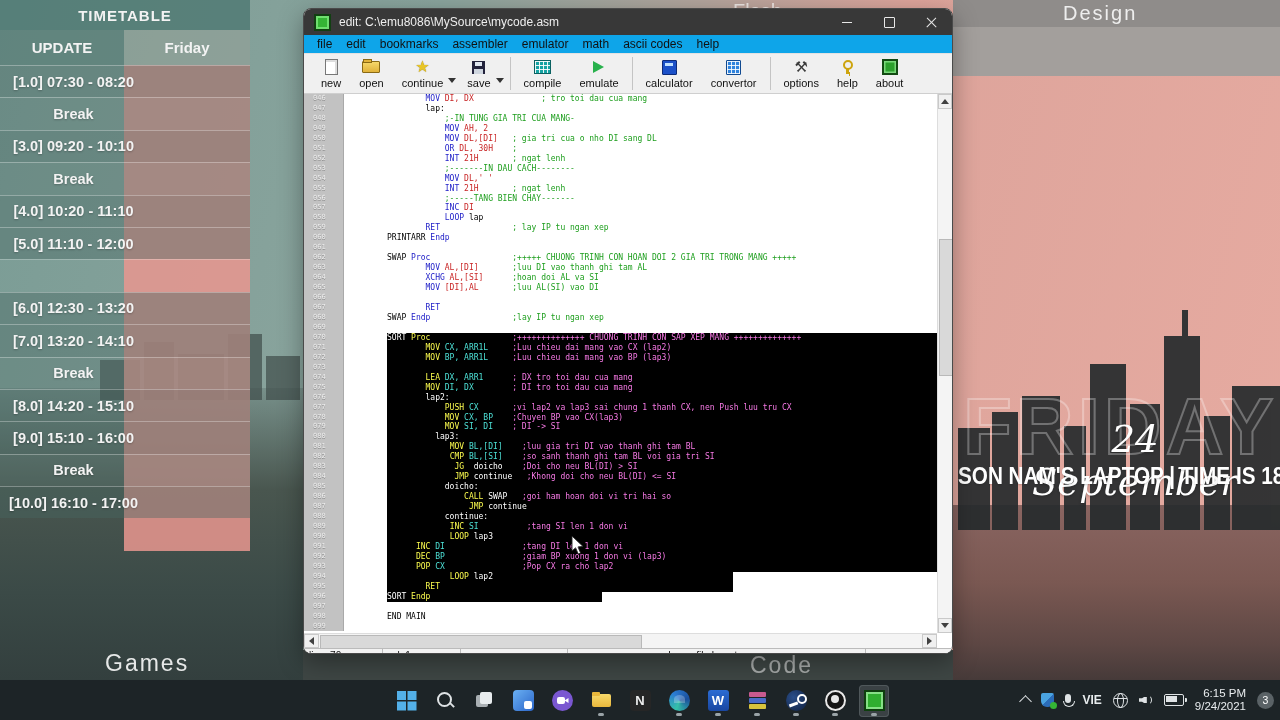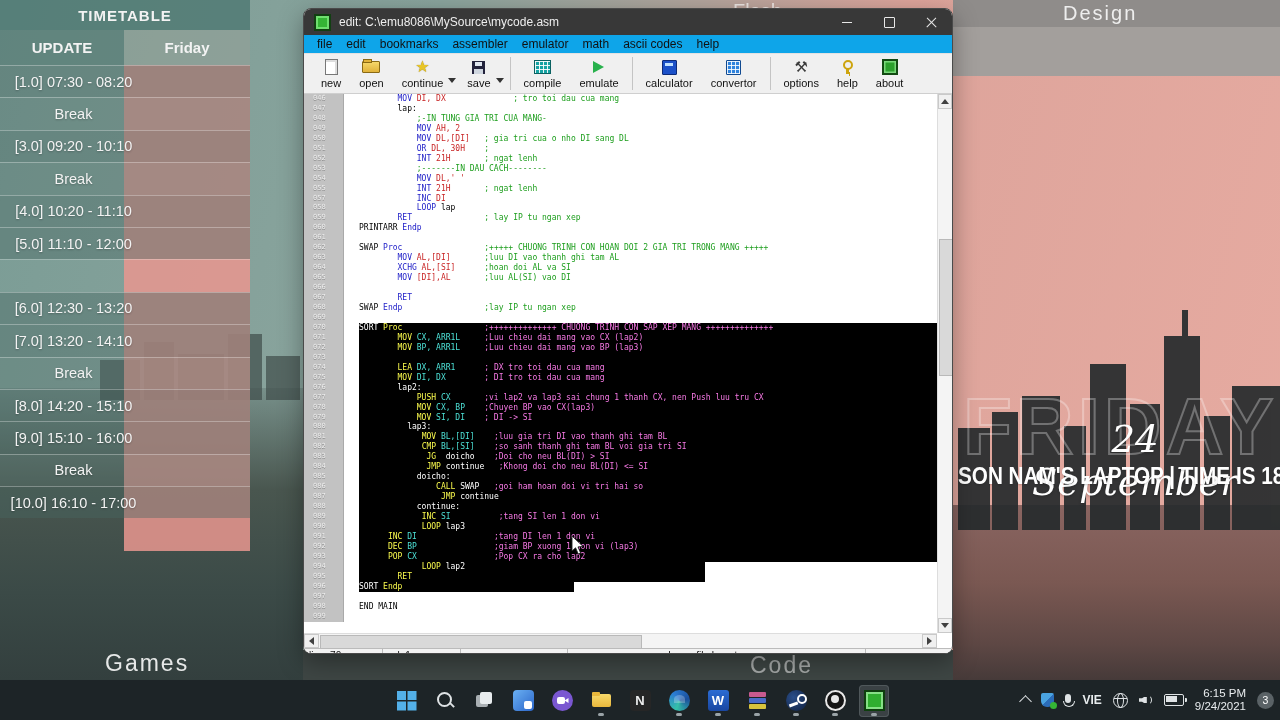--- a/index.html
+++ b/index.html
@@ -35,21 +35,21 @@
   .tt-title{left:0;top:0;width:250px;height:30px;background:rgba(78,120,114,.80);
     display:flex;align-items:center;justify-content:center;font-size:15px;font-weight:bold;letter-spacing:1px;}
   .tt-h1{left:0;top:30px;width:124px;height:35px;background:rgba(80,118,112,.62);
     display:flex;align-items:center;justify-content:center;font-size:15px;font-weight:bold;}
   .tt-h2{left:124px;top:30px;width:126px;height:35px;background:rgba(150,160,152,.55);
     display:flex;align-items:center;justify-content:center;font-size:15px;font-weight:bold;}
   .tt-pink{left:124px;top:65px;width:126px;height:486px;background:rgba(233,151,143,.85);}
   #tt-rows{left:0;top:65px;width:250px;}
   .tt-row{position:relative;width:250px;height:32.4px;border-top:1px solid rgba(255,255,255,.30);box-sizing:border-box;}
   .tt-row .tt-label{position:absolute;left:0;top:0;width:147px;height:100%;display:flex;align-items:center;
-    justify-content:center;font-size:14.5px;font-weight:normal;text-shadow:0 1px 2px rgba(0,0,0,.25);text-align:right;}
+    justify-content:center;font-size:14.5px;font-weight:bold;text-shadow:0 1px 2px rgba(0,0,0,.25);text-align:right;}
   .tt-slot{background:rgba(72,102,97,.42);}
   .tt-break{background:rgba(86,115,110,.40);}
   .tt-gap{background:transparent;border-top:1px solid rgba(255,255,255,.25);}
   
   #win{left:303px;top:8px;width:650px;height:646px;border-radius:8px;overflow:hidden;
     box-shadow:0 8px 24px rgba(0,0,0,.35);border:1px solid #4a4a4a;box-sizing:border-box;background:#fff;}
   .titlebar{position:absolute;left:0;top:0;width:100%;height:26px;background:#383838;display:flex;align-items:center;}
   .win-ic{width:13px;height:13px;margin:0 8px 0 10px;background:#35b535;border:2px solid #123f12;
     box-shadow:inset 0 0 0 2px #6fdf6f;}
   .titletext{color:#eee;font-size:12px;}
@@ -92,21 +92,21 @@
   .i-key{position:relative;width:16px;height:14px;}
   .i-key::before{content:"";position:absolute;left:4px;top:0;width:6px;height:6px;border:2.5px solid #cda40e;border-radius:50%;}
   .i-key::after{content:"";position:absolute;left:7px;top:8px;width:2.5px;height:6px;background:#cda40e;box-shadow:2px 3px 0 -1px #cda40e;}
   .i-chip{width:12px;height:12px;background:#2ca02c;border:2px solid #124a12;box-shadow:inset 0 0 0 1.5px #79d879;}
   
   .editor{position:absolute;left:0;top:85px;width:648px;height:539px;background:#fff;overflow:hidden;
     font-family:"DejaVu Sans Mono","Liberation Mono",monospace;font-size:8px;line-height:9.96px;}
   .cl{white-space:pre;height:9.96px;display:flex;}
   .ln{flex:0 0 40px;background:#c2c2c2;color:#efefef;text-shadow:0 1px 0 #8f8f8f;
     font-size:7px;padding-left:9px;box-sizing:border-box;border-right:1px solid #a9a9a9;}
-  .codeln{flex:1;padding-left:15px;}
+  .codeln{flex:1;padding-left:15px;margin-left:28px;}
   .bar{display:inline-block;min-height:9.96px;}
   .k{color:#2222c8;} .r{color:#c82424;} .c{color:#1d9e1d;} .p{color:#000;}
   .s1 .bar{width:100%;background:#000;} .s2 .bar{min-width:346px;background:#000;} .s3 .bar{min-width:215px;background:#000;}
   .s1 .k,.s2 .k,.s3 .k{color:#fbfb4e;} .s1 .r,.s2 .r,.s3 .r{color:#4de0d6;}
   .s1 .c,.s2 .c,.s3 .c{color:#f87ae6;} .s1 .p,.s2 .p,.s3 .p{color:#fff;}
   
   .vscroll{position:absolute;right:0;top:85px;width:15px;height:539px;background:#f4f4f4;border-left:1px solid #ddd;box-sizing:border-box;}
   .vthumb{position:absolute;left:1px;top:145px;width:12px;height:135px;background:#d9d9d9;border:1px solid #b9b9b9;}
   .sbtn{position:absolute;left:0;width:14px;height:15px;background:#f0f0f0;border:1px solid #c9c9c9;box-sizing:border-box;
     display:flex;align-items:center;justify-content:center;}
@@ -381,20 +381,21 @@
         <div class="cl"><span class="ln">046</span><span class="codeln"><span class="bar"><span class="p">        </span><span class="k">MOV</span><span class="r"> DI, DX</span><span class="p">              </span><span class="c">; tro toi dau cua mang</span></span></span></div>
         <div class="cl"><span class="ln">047</span><span class="codeln"><span class="bar"><span class="p">        lap:</span></span></span></div>
         <div class="cl"><span class="ln">048</span><span class="codeln"><span class="bar"><span class="p">            </span><span class="c">;-IN TUNG GIA TRI CUA MANG-</span></span></span></div>
         <div class="cl"><span class="ln">049</span><span class="codeln"><span class="bar"><span class="p">            </span><span class="k">MOV</span><span class="r"> AH, 2</span></span></span></div>
         <div class="cl"><span class="ln">050</span><span class="codeln"><span class="bar"><span class="p">            </span><span class="k">MOV</span><span class="r"> DL,[DI]</span><span class="p">   </span><span class="c">; gia tri cua o nho DI sang DL</span></span></span></div>
         <div class="cl"><span class="ln">051</span><span class="codeln"><span class="bar"><span class="p">            </span><span class="k">OR</span><span class="r"> DL, 30H</span><span class="p">    </span><span class="c">;</span></span></span></div>
         <div class="cl"><span class="ln">052</span><span class="codeln"><span class="bar"><span class="p">            </span><span class="k">INT</span><span class="r"> 21H</span><span class="p">       </span><span class="c">; ngat lenh</span></span></span></div>
         <div class="cl"><span class="ln">053</span><span class="codeln"><span class="bar"><span class="p">            </span><span class="c">;-------IN DAU CACH--------</span></span></span></div>
         <div class="cl"><span class="ln">054</span><span class="codeln"><span class="bar"><span class="p">            </span><span class="k">MOV</span><span class="r"> DL,' '</span></span></span></div>
         <div class="cl"><span class="ln">055</span><span class="codeln"><span class="bar"><span class="p">            </span><span class="k">INT</span><span class="r"> 21H</span><span class="p">       </span><span class="c">; ngat lenh</span></span></span></div>
+        <div class="cl"><span class="ln">056</span><span class="codeln"><span class="bar"><span class="p">            </span><span class="c">;-----TANG BIEN CHAY-------</span></span></span></div>
         <div class="cl"><span class="ln">057</span><span class="codeln"><span class="bar"><span class="p">            </span><span class="k">INC</span><span class="r"> DI</span></span></span></div>
         <div class="cl"><span class="ln">058</span><span class="codeln"><span class="bar"><span class="p">            </span><span class="k">LOOP</span><span class="p"> lap</span></span></span></div>
         <div class="cl"><span class="ln">059</span><span class="codeln"><span class="bar"><span class="p">        </span><span class="k">RET</span><span class="p">               </span><span class="c">; lay IP tu ngan xep</span></span></span></div>
         <div class="cl"><span class="ln">060</span><span class="codeln"><span class="bar"><span class="p">PRINTARR </span><span class="k">Endp</span></span></span></div>
         <div class="cl"><span class="ln">061</span><span class="codeln"><span class="bar"></span></span></div>
         <div class="cl"><span class="ln">062</span><span class="codeln"><span class="bar"><span class="p">SWAP </span><span class="k">Proc</span><span class="p">                 </span><span class="c">;+++++ CHUONG TRINH CON HOAN DOI 2 GIA TRI TRONG MANG +++++</span></span></span></div>
         <div class="cl"><span class="ln">063</span><span class="codeln"><span class="bar"><span class="p">        </span><span class="k">MOV</span><span class="r"> AL,[DI]</span><span class="p">       </span><span class="c">;luu DI vao thanh ghi tam AL</span></span></span></div>
         <div class="cl"><span class="ln">064</span><span class="codeln"><span class="bar"><span class="p">        </span><span class="k">XCHG</span><span class="r"> AL,[SI]</span><span class="p">      </span><span class="c">;hoan doi AL va SI</span></span></span></div>
         <div class="cl"><span class="ln">065</span><span class="codeln"><span class="bar"><span class="p">        </span><span class="k">MOV</span><span class="r"> [DI],AL</span><span class="p">       </span><span class="c">;luu AL(SI) vao DI</span></span></span></div>
         <div class="cl"><span class="ln">066</span><span class="codeln"><span class="bar"></span></span></div>

